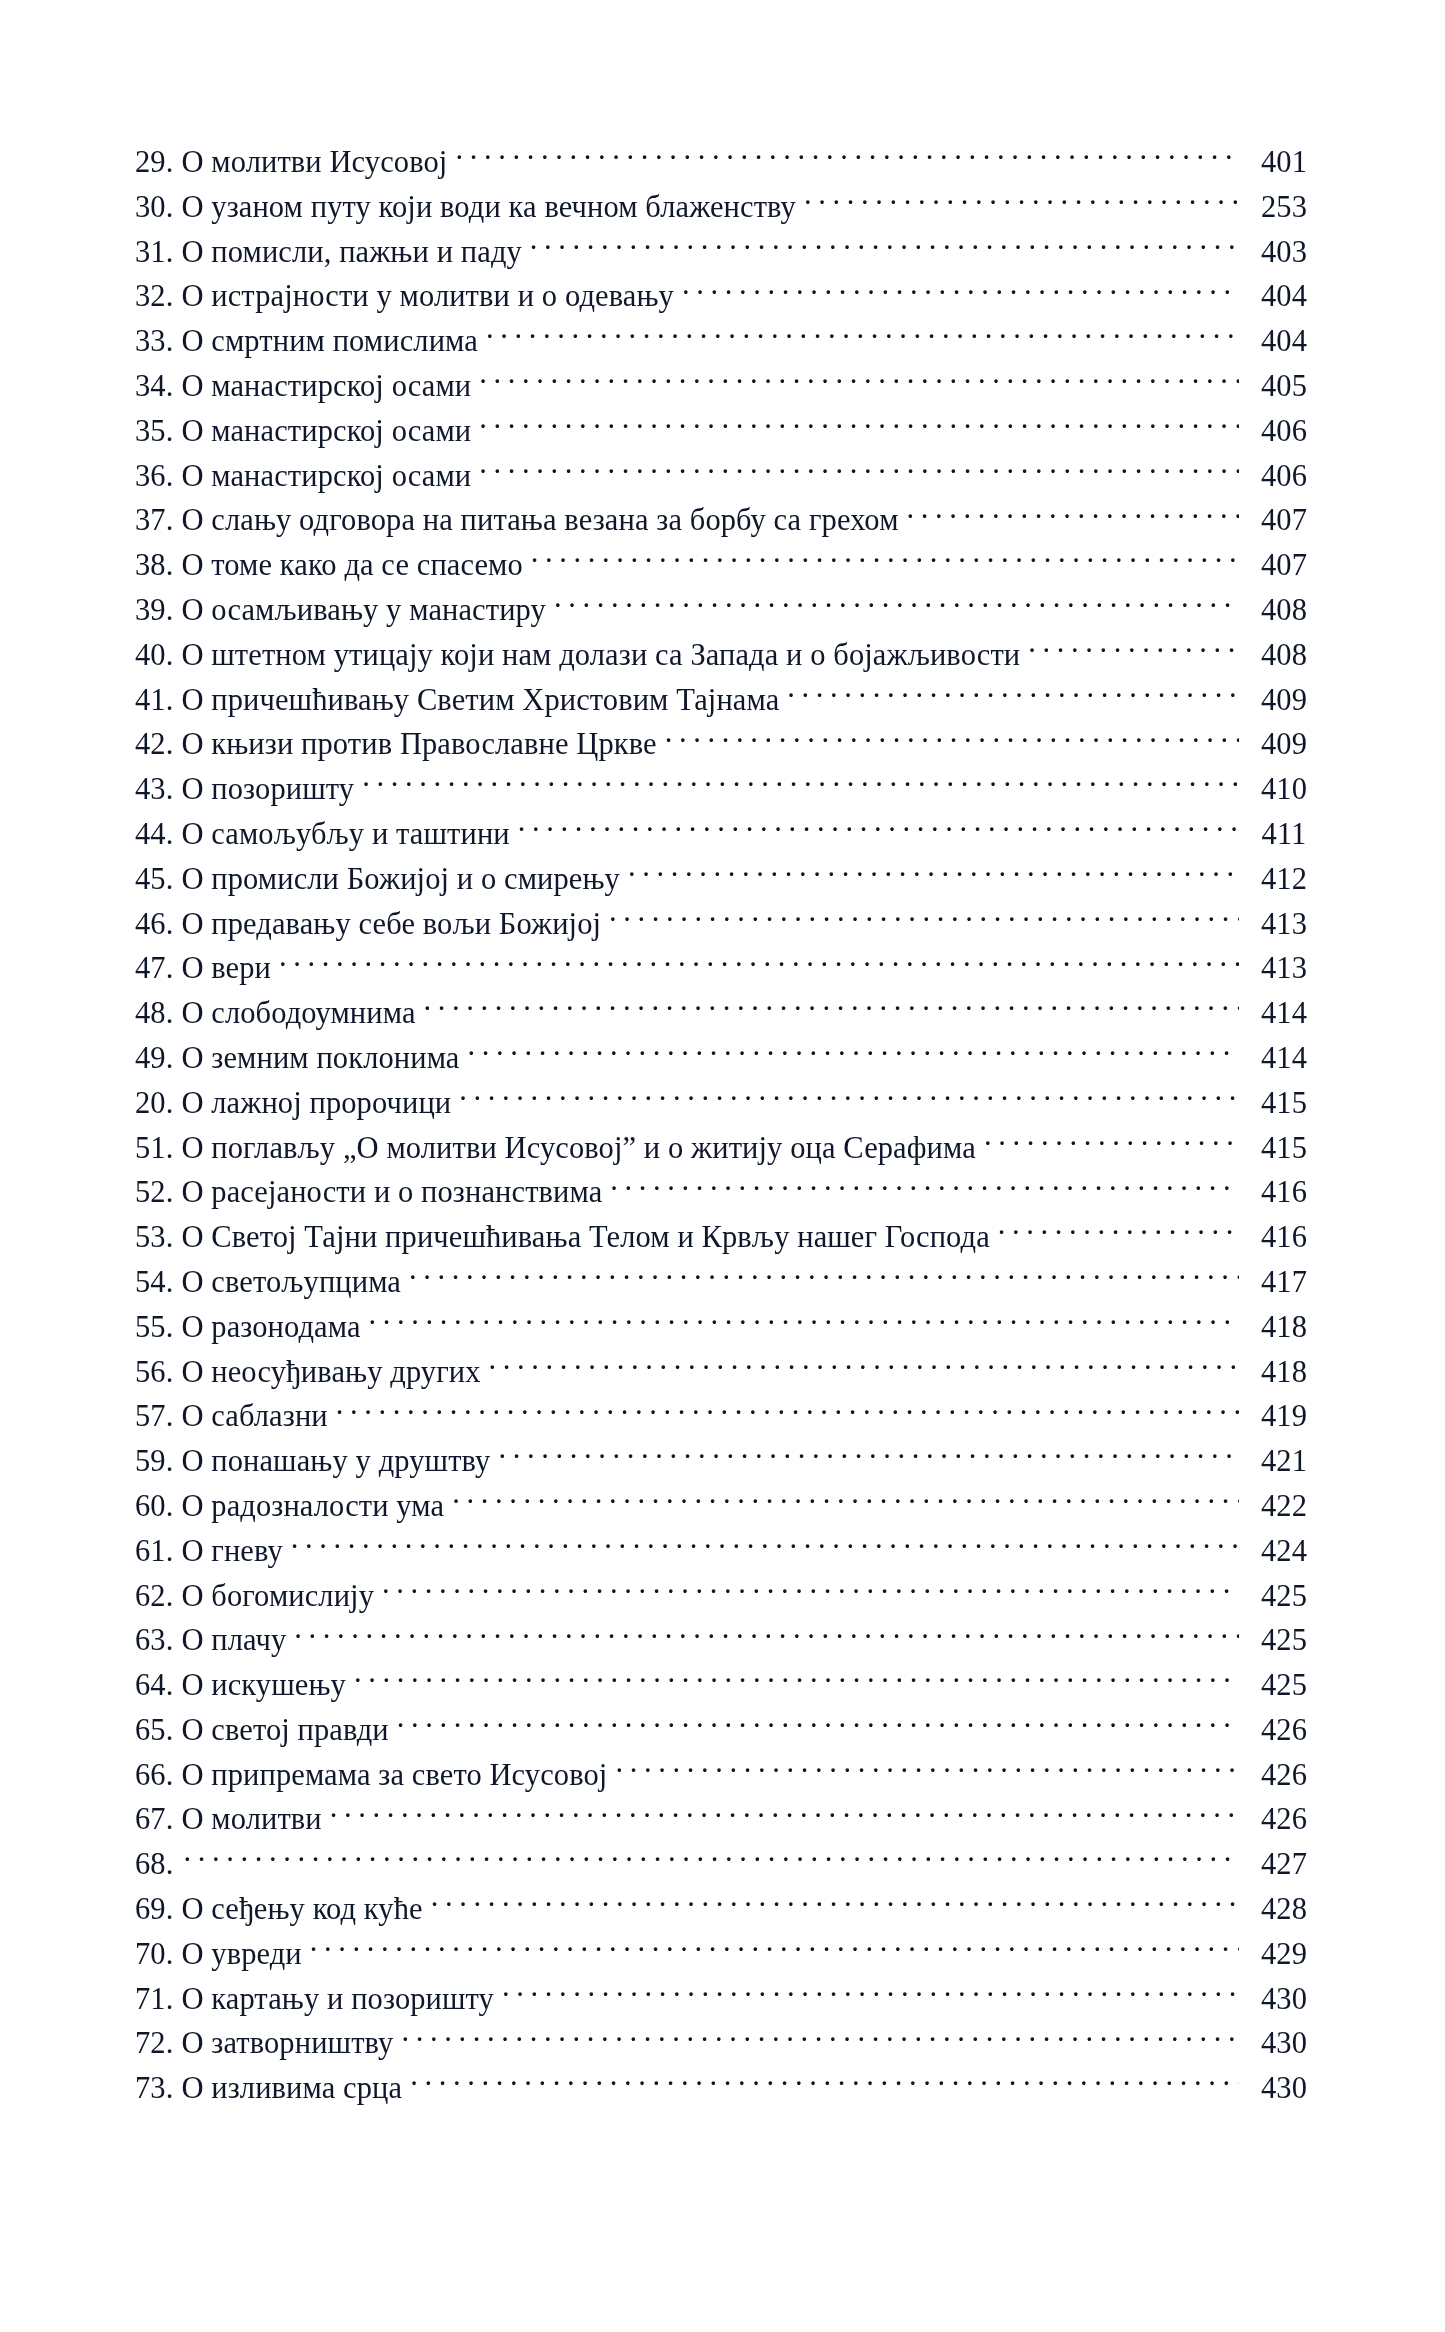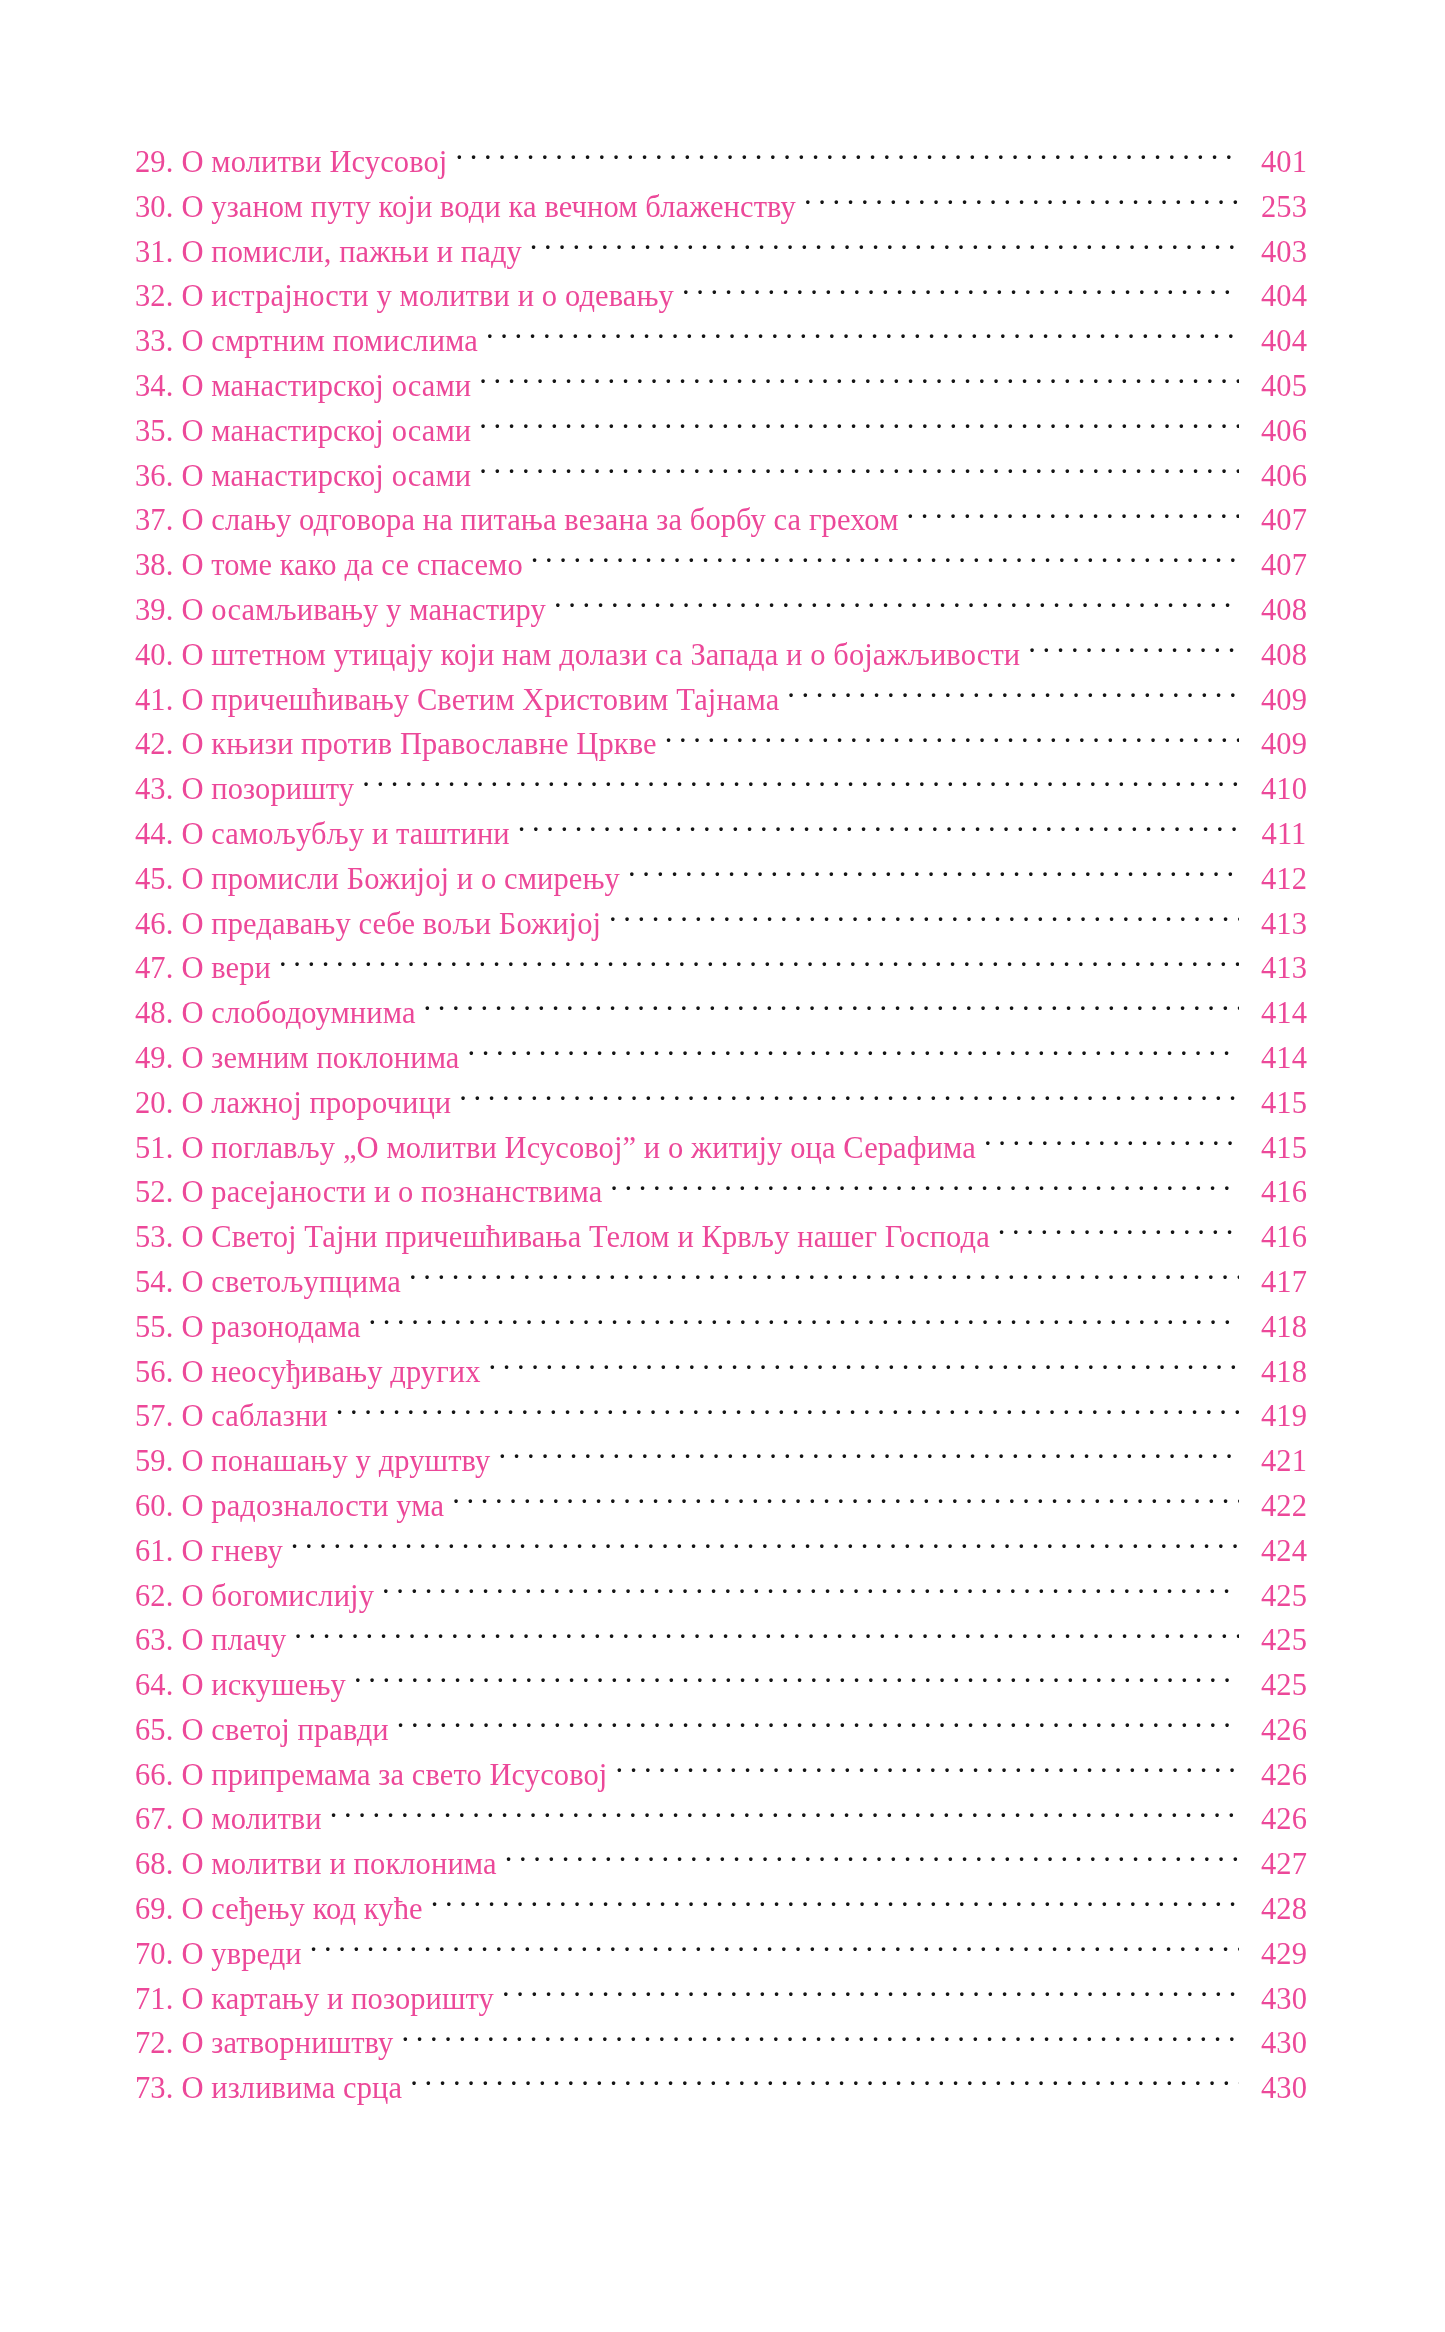--- a/index.html
+++ b/index.html
@@ -32,21 +32,21 @@
     padding: 0;
   }
 
   .toc-entry {
     display: flex;
     align-items: baseline;
     width: 100%;
     font-size: 30.5px;
     line-height: 44.8px;
     letter-spacing: 0.1px;
-    color: #ec4899;
+    color: #0f172a;
     white-space: nowrap;
   }
 
   .entry-num {
     flex: 0 0 auto;
     padding-right: 8px;
     font-variant-numeric: lining-nums;
   }
 
   .entry-title {
@@ -310,21 +310,20 @@
         <span class="entry-page">426</span>
       </li>
       <li class="toc-entry">
         <span class="entry-num">67.</span>
         <span class="entry-title">О молитви</span>
         <span class="entry-leader"></span>
         <span class="entry-page">426</span>
       </li>
       <li class="toc-entry">
         <span class="entry-num">68.</span>
-        <span class="entry-title">О молитви и поклонима</span>
         <span class="entry-leader"></span>
         <span class="entry-page">427</span>
       </li>
       <li class="toc-entry">
         <span class="entry-num">69.</span>
         <span class="entry-title">О сеђењу код куће</span>
         <span class="entry-leader"></span>
         <span class="entry-page">428</span>
       </li>
       <li class="toc-entry">

